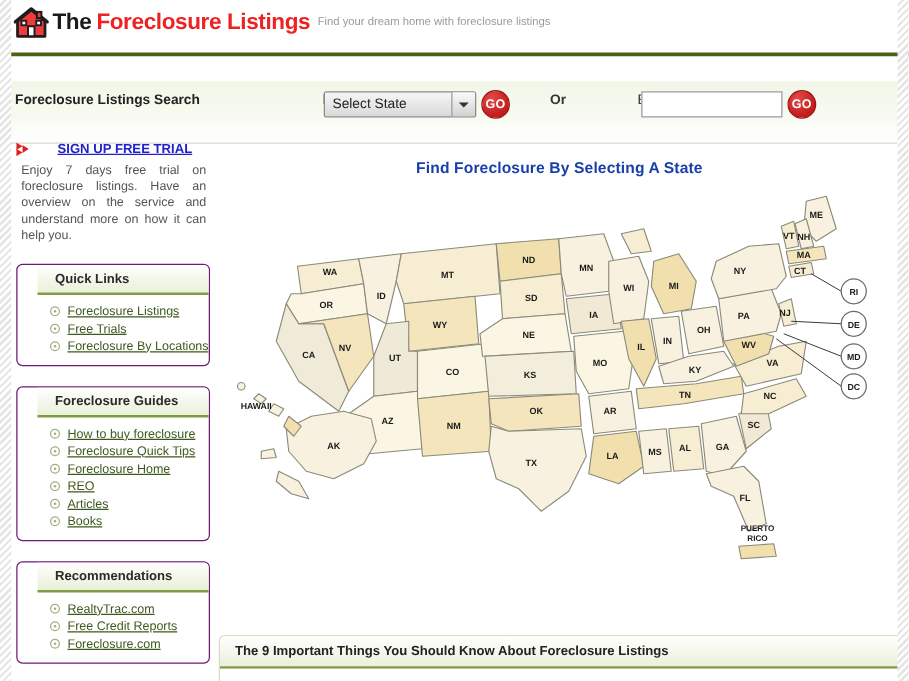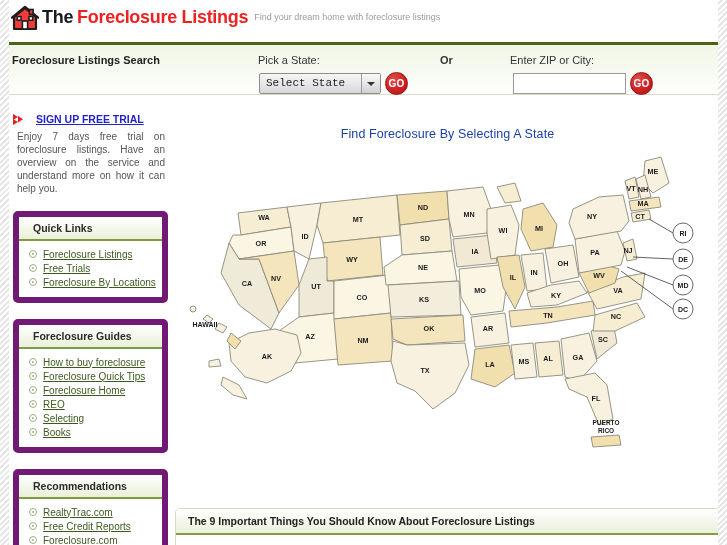--- a/index.html
+++ b/index.html
@@ -34,37 +34,38 @@
   .brand-the { font-size:18px; font-weight:bold; color:#1a1a1a; letter-spacing:-0.3px; }
   .brand-main { font-size:18px; font-weight:bold; color:#ee2222; letter-spacing:-0.3px; margin-left:4px; }
   .brand-tag { font-size:9px; color:#9a9a9a; margin-left:6px; padding-bottom:2px; }
 
   
   .searchbar {
     height:50px;
     background:linear-gradient(to bottom,#f2f6e8 0%,#f7faf0 55%,#ffffff 100%);
     border-bottom:1px solid #d8ddc8;
     position:relative;
+    margin-top:20px;
   }
   .search-title {
     position:absolute; left:12px; top:9px;
     font-size:11px; font-weight:bold; color:#222;
   }
   .sb-label { position:absolute; font-size:11px; color:#333; }
   .pick-label { left:258px; top:9px; }
   .or-label   { left:440px; top:9px; font-weight:bold; }
   .zip-label  { left:510px; top:9px; }
 
   .state-select {
     position:absolute; left:259px; top:73px; width:122px; height:21px;
     background:linear-gradient(to bottom,#f6f6f6,#d9d9d9);
     border:1px solid #8c8c8c; border-radius:2px;
     font-size:11px; color:#222;
     padding-left:6px; line-height:19px;
-    display:flex; align-items:center;font-family:Liberation Mono, monospace;
+    display:flex; align-items:center;
   }
   .select-arrow-box {
     position:absolute; right:0; top:0; width:19px; height:19px;
     border-left:1px solid #9a9a9a;
     background:linear-gradient(to bottom,#fafafa,#d2d2d2);
     display:flex; align-items:center; justify-content:center;
   }
   .caret { width:0;height:0;border-left:4px solid transparent;border-right:4px solid transparent;border-top:4px solid #333; }
 
   .zip-input {
@@ -78,35 +79,35 @@
     border:1px solid #9d1212;
     color:#fff; font-size:10px; font-weight:bold;
     display:flex; align-items:center; justify-content:center;
     letter-spacing:0.3px; cursor:pointer;
   }
   .go1 { left:385px; top:72px; }
   .go2 { left:630px; top:72px; }
 
   
   .sidebar { position:absolute; left:9px; top:105px; width:162px; }
-  .signup-row { display:flex; align-items:flex-start; gap:12px; padding:8px 4px 0 4px; }
+  .signup-row { display:flex; align-items:flex-start; gap:22px; padding:8px 4px 0 4px; }
   .arrow-bullet { width:11px; height:11px; flex:0 0 auto; margin-top:1px; }
   .signup-link {
     color:#2222cc; font-size:10.5px; font-weight:bold;
     text-decoration:underline; cursor:pointer;
   }
   .signup-text {
     margin:5px 6px 0 8px; font-size:10px; color:#555;
     line-height:13px; text-align:justify;
   }
 
   .panel {
     margin:16px 0 0 4px; width:155px;
-    border:6px solid #701a75; border-radius:5px;
-    background:#fff; overflow:hidden;
+    border:1px solid #701a75; border-radius:5px;
+    background:#fff; overflow:hidden;padding-left:16px;
   }
   .panel-head {
     background:linear-gradient(to bottom,#ffffff 0%,#e9f0d8 100%);
     border-bottom:2px solid #7f9c45;
     font-size:10.5px; font-weight:bold; color:#2b2b2b;
     padding:5px 0 5px 14px;
   }
   .panel-body { padding:6px 0 8px 0; }
   .panel-item {
     display:flex; align-items:center; gap:6px;
@@ -119,21 +120,21 @@
   }
   .dot-icon::after{content:"";position:absolute;left:1.5px;top:1.5px;width:2px;height:2px;border-radius:50%;background:#9fb07e;}
   .panel-link {
     font-size:10px; color:#3d5a1e; text-decoration:underline;
     white-space:nowrap;
   }
 
   
   .main { position:absolute; left:175px; top:105px; width:545px; }
   .map-title {
-    text-align:center; font-size:12.5px; font-weight:normal;
+    text-align:center; font-size:12.5px; font-weight:bold;
     color:#1a3faa; margin-top:22px; letter-spacing:0.1px;
   }
   .map-wrap { position:relative; width:545px; height:310px; margin-top:6px; }
   .map-wrap svg { display:block; }
 
   .bottom-panel {
     position:absolute; left:175px; top:508px; width:546px;
     border:1px solid #d6dcc6; border-radius:5px 5px 0 0;
     background:#fff; overflow:hidden;
   }
@@ -235,21 +236,21 @@
         <div class="panel-item">
           <span class="dot-icon"></span>
           <span class="panel-link">Foreclosure Home</span>
         </div>
         <div class="panel-item">
           <span class="dot-icon"></span>
           <span class="panel-link">REO</span>
         </div>
         <div class="panel-item">
           <span class="dot-icon"></span>
-          <span class="panel-link">Selecting</span>
+          <span class="panel-link">Articles</span>
         </div>
         <div class="panel-item">
           <span class="dot-icon"></span>
           <span class="panel-link">Books</span>
         </div>
       </div>
     </div>
 
     <div class="panel">
       <div class="panel-head">Recommendations</div>

